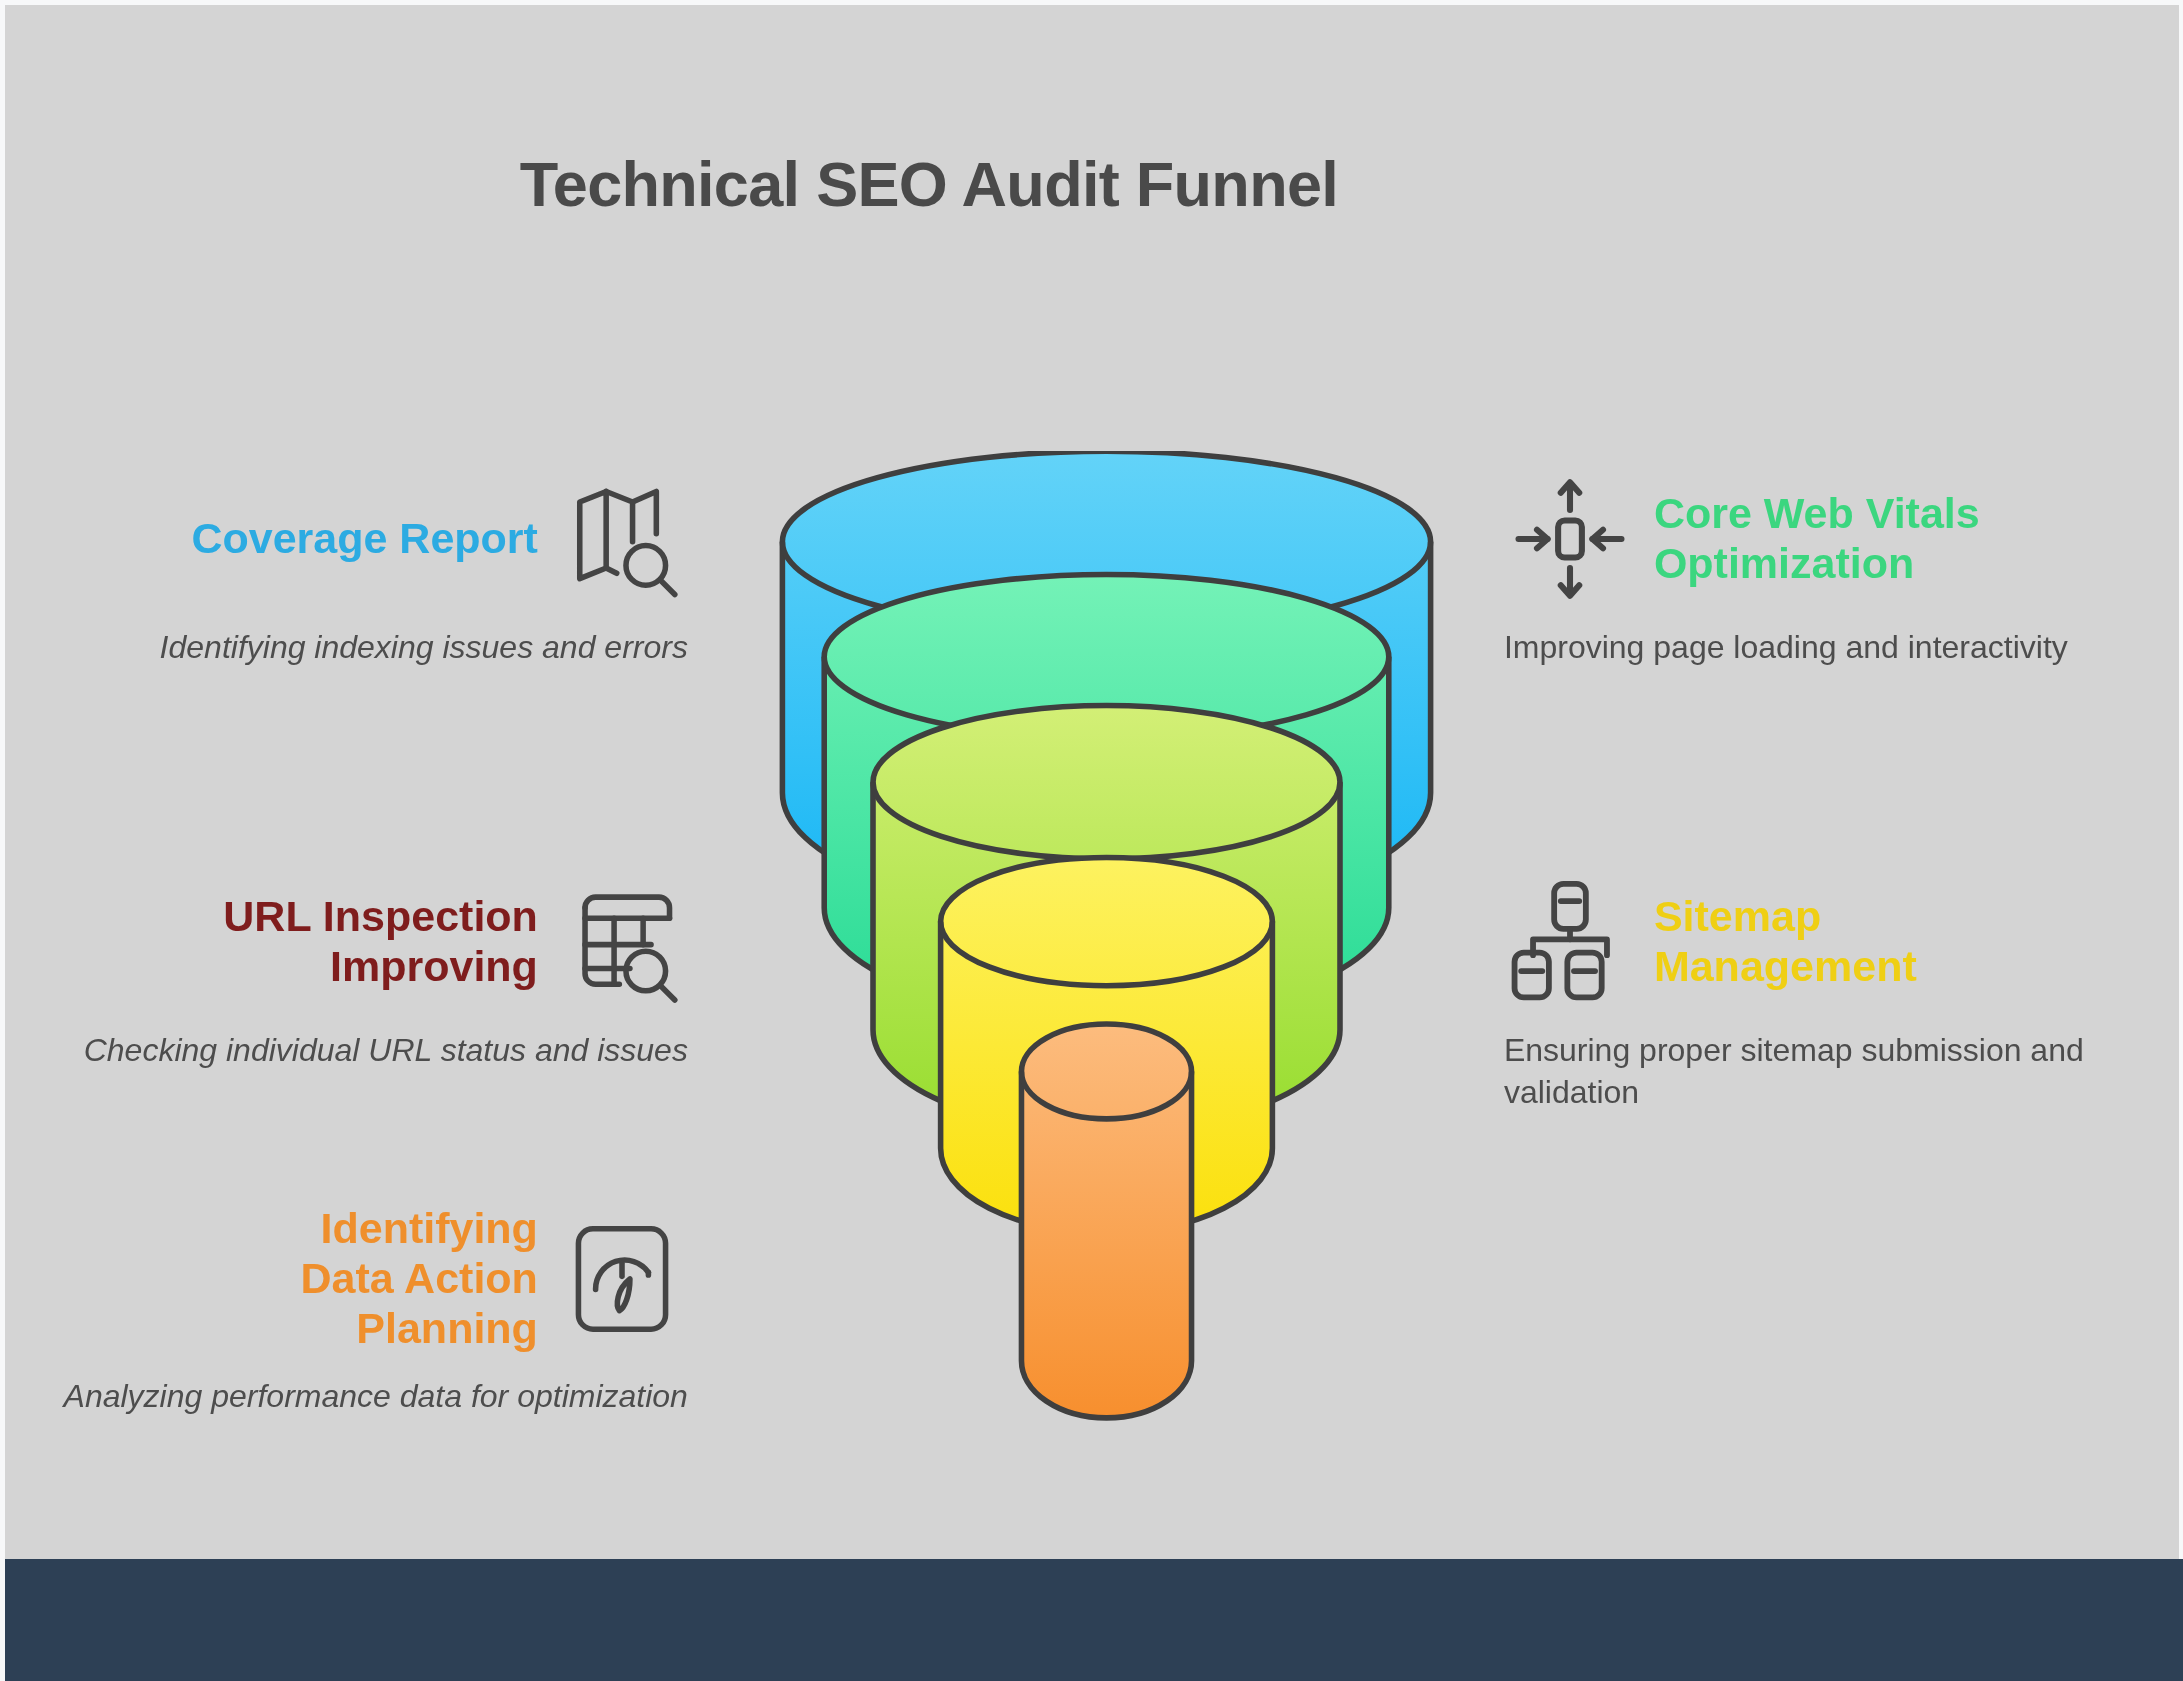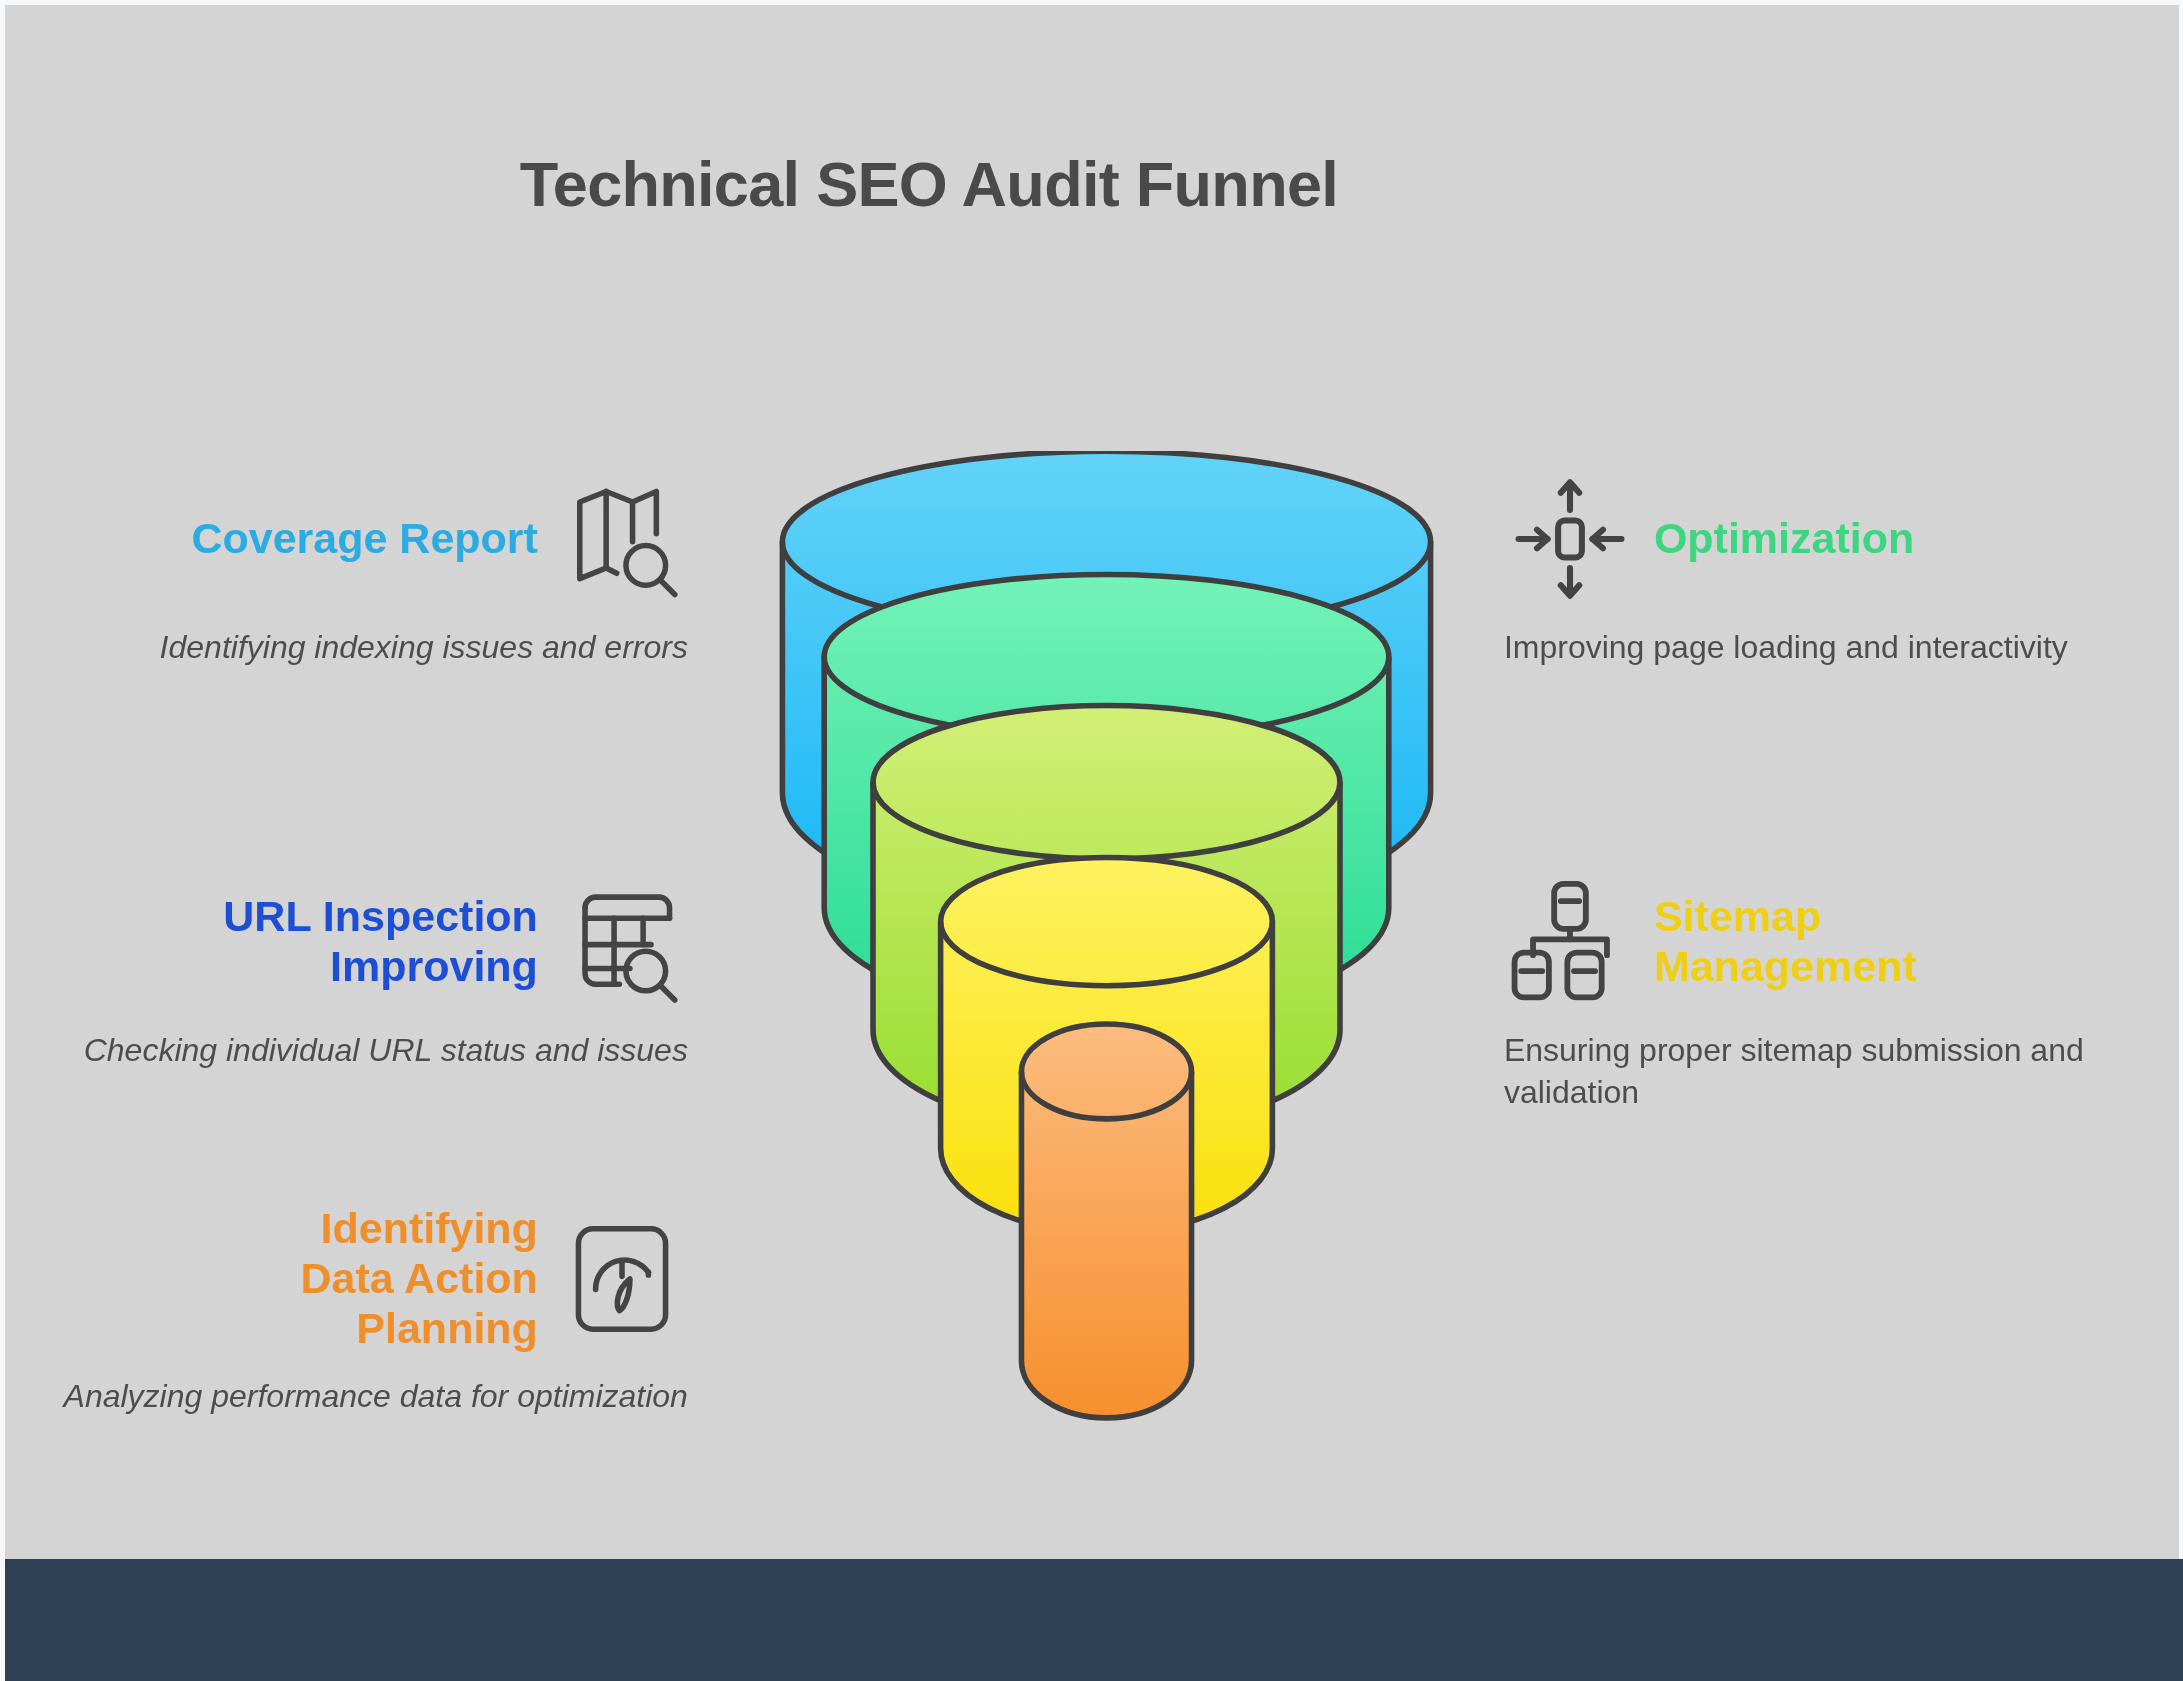--- a/index.html
+++ b/index.html
@@ -103,21 +103,21 @@
         </svg>
       </span>
     </div>
     <div class="desc">
       <span>Identifying indexing issues and errors</span>
     </div>
   </div>
 
   <div class="item left" id="item-url">
     <div class="head">
-      <div class="title" style="color:#1d4ed8">
+      <div class="title" style="color:#7f1d1d">
         <div>URL Inspection</div>
         <div>Improving</div>
       </div>
       <span class="icon">
         <svg viewBox="0 0 100 100" fill="none" stroke="#444" stroke-width="4.2" stroke-linecap="round" stroke-linejoin="round">
           <path d="M22 24 a8 8 0 0 1 8-8 H78 a8 8 0 0 1 8 8 V32"></path>
           <path d="M22 24 V74 a8 8 0 0 0 8 8 H48"></path>
           <path d="M22 32 H86"></path>
           <path d="M22 52 H72"></path>
           <path d="M22 70 H56"></path>
@@ -151,20 +151,21 @@
       </span>
     </div>
     <div class="desc">
       <span>Analyzing performance data for optimization</span>
     </div>
   </div>
 
   <div class="item right" id="item-vitals">
     <div class="head">
       <div class="title" style="color:#3bd67f">
+        <div>Core Web Vitals</div>
         <div>Optimization</div>
       </div>
       <span class="icon">
         <svg viewBox="0 0 100 100" fill="none" stroke="#444" stroke-width="4.6" stroke-linecap="round" stroke-linejoin="round">
           <rect x="41" y="36" width="18" height="28" rx="5"></rect>
           <path d="M50 28 V8"></path>
             <path d="M43 15 L50 7 L57 15"></path>
           <path d="M50 72 V92"></path>
             <path d="M43 85 L50 93 L57 85"></path>
           <path d="M33 50 H11"></path>

